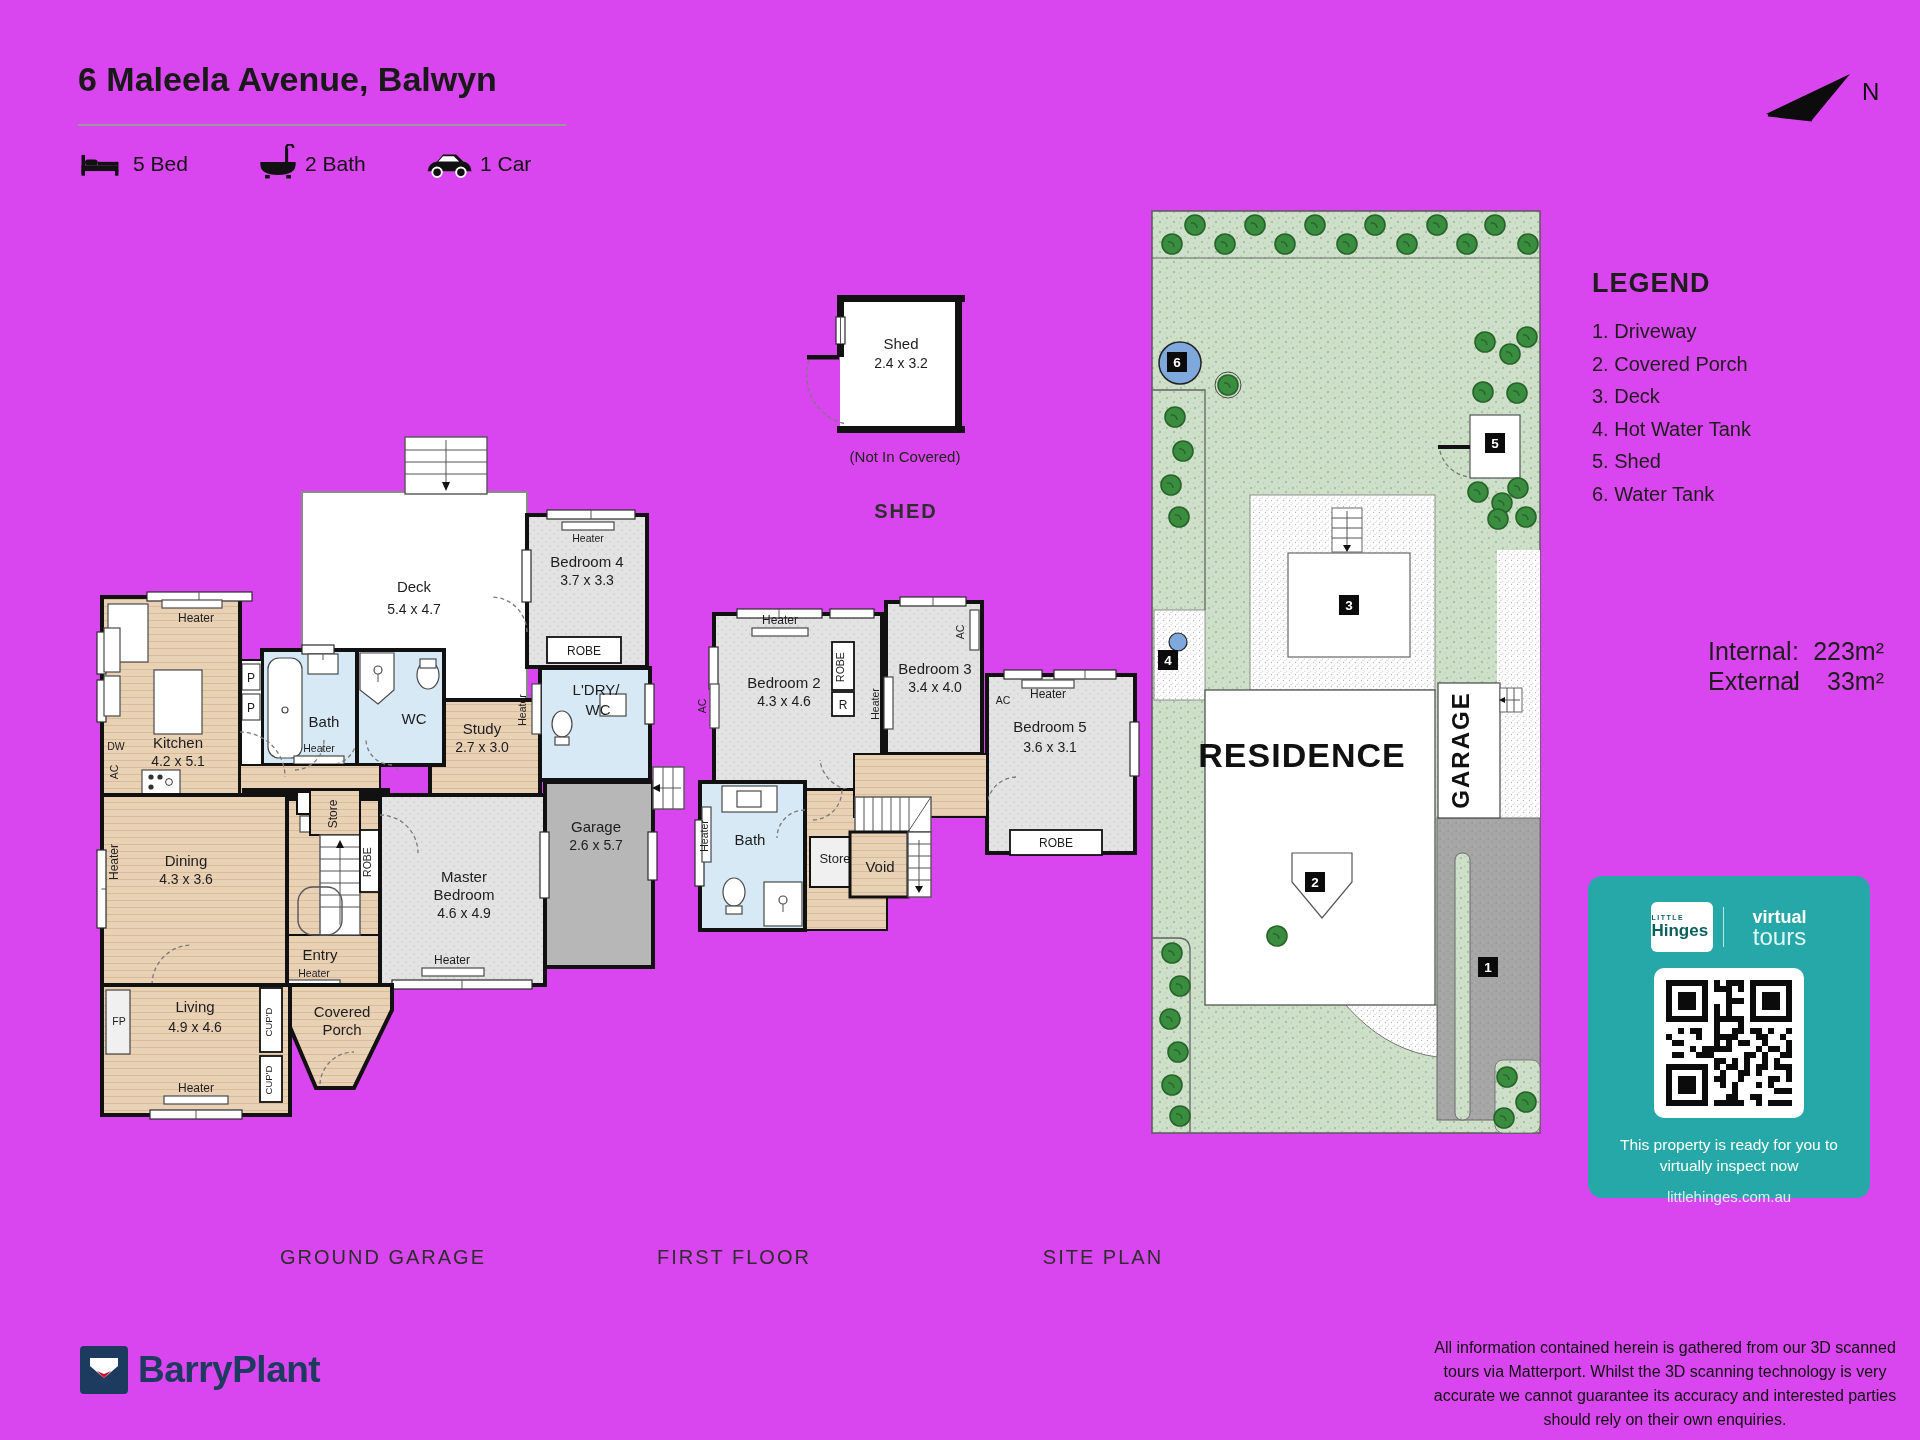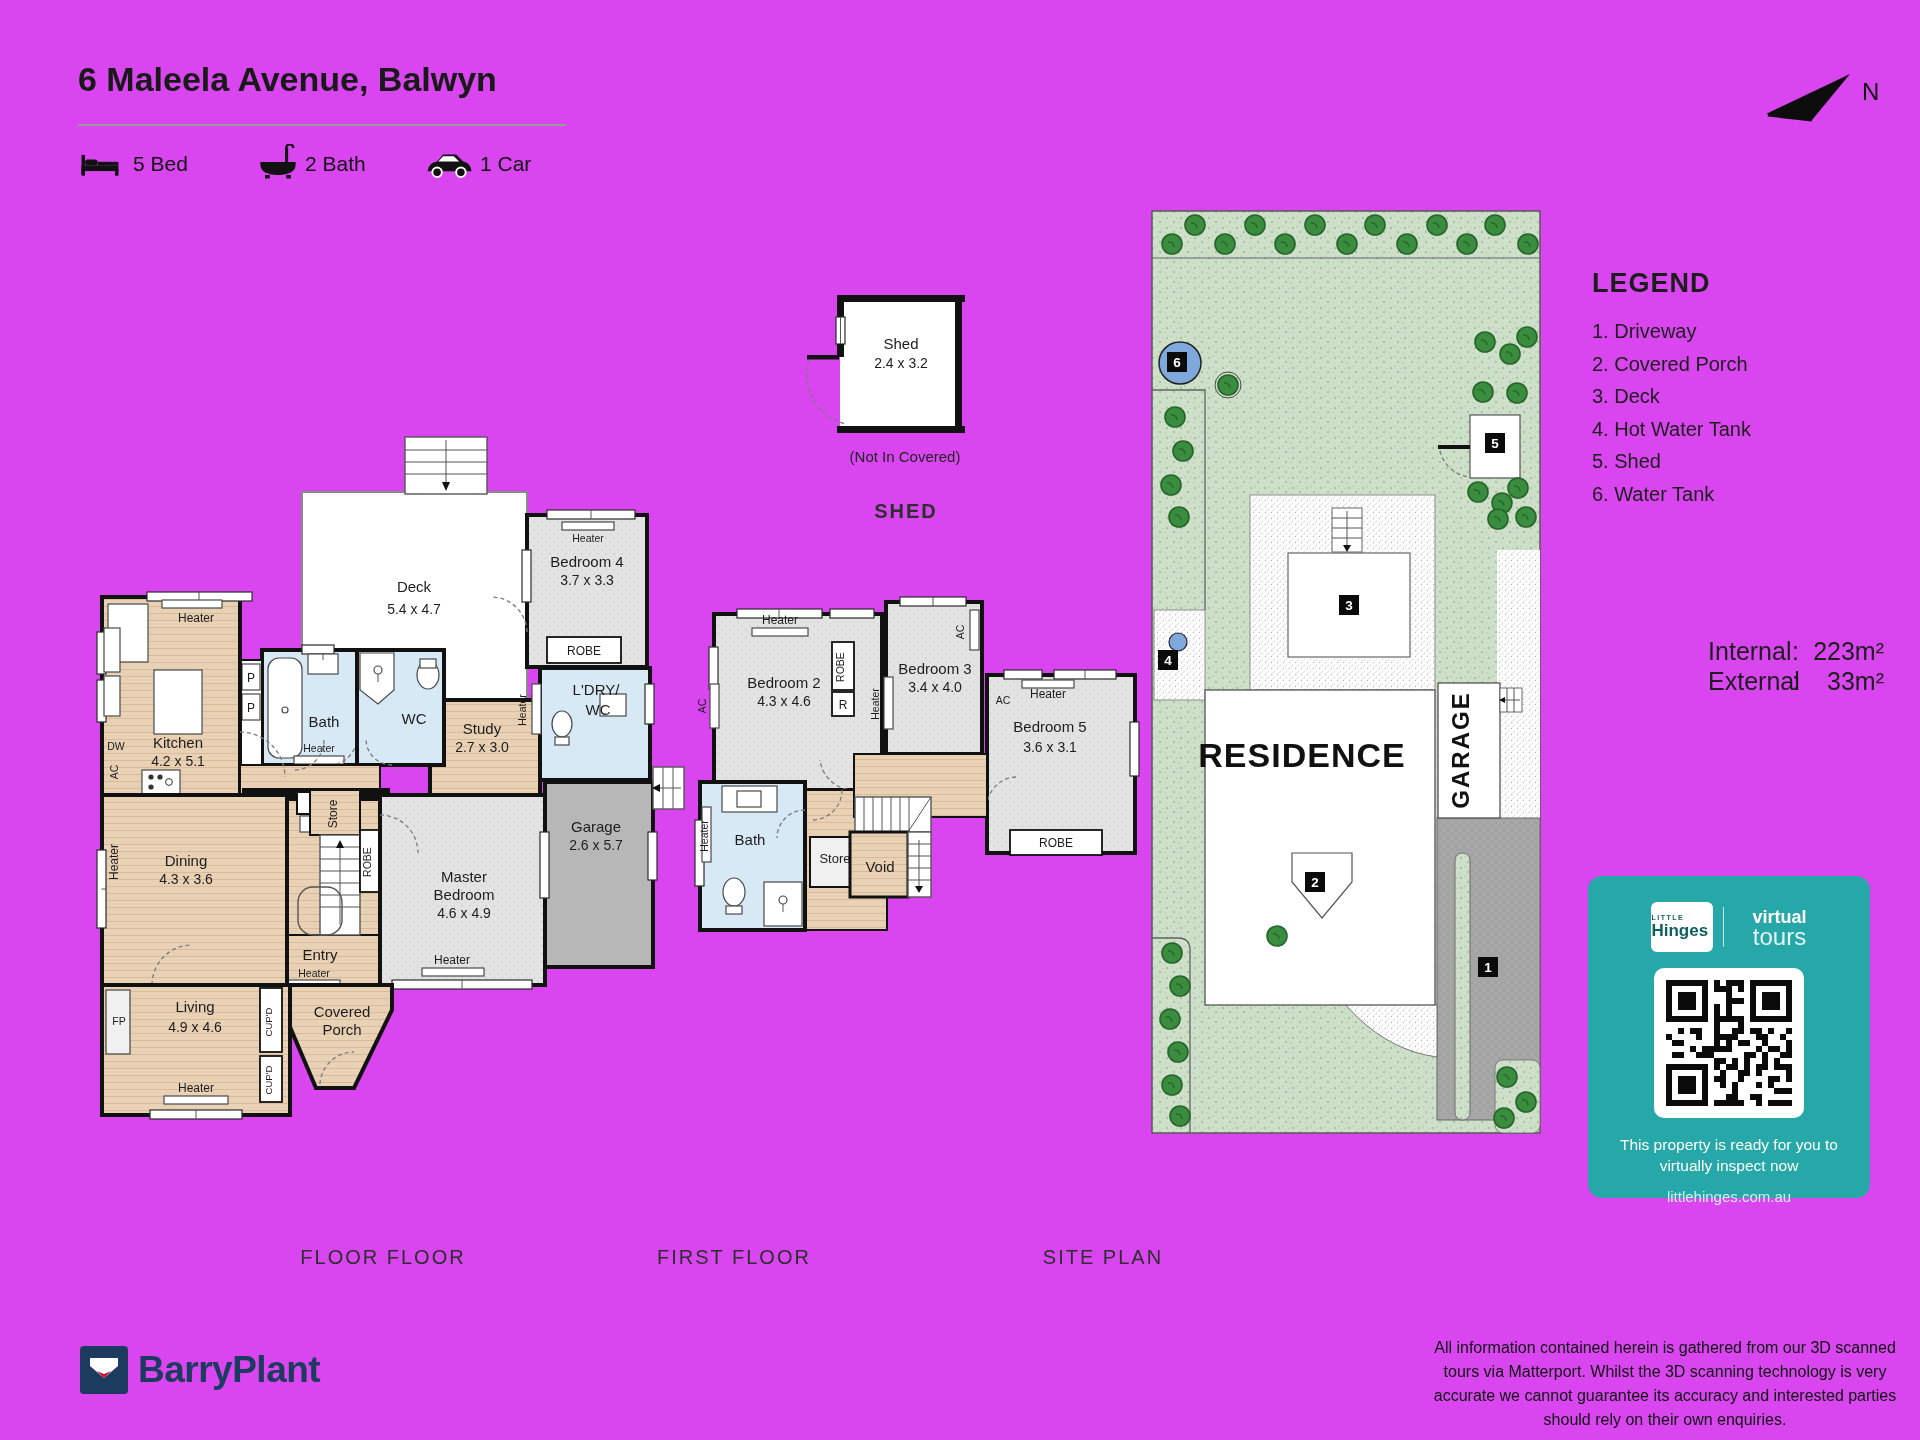--- a/index.html
+++ b/index.html
@@ -352,21 +352,21 @@
     <g>
       <polygon points="198,553 300,553 300,578 262,656 224,656 198,595" fill="url(#wood)" stroke="#111" stroke-width="4"></polygon>
       <path d="M228,652 A34,34 0 0 1 262,620" class="arc"></path>
       <text x="250" y="585" class="rmname">Covered</text>
       <text x="250" y="603" class="rmname">Porch</text>
     </g>
 
     <path d="M148,300 A45,45 0 0 1 193,345" class="arc"></path>
     <path d="M232,308 A30,30 0 0 1 202,338" class="arc"></path>
   </svg>
-  <div class="abs plancap" style="left:233px;top:1246px;width:300px;">FLOOR FLOOR</div>
+  <div class="abs plancap" style="left:233px;top:1246px;width:300px;">GROUND GARAGE</div>
 
   <svg class="abs" style="left:692px;top:592px;" width="455" height="350" viewBox="0 0 455 350">
 
     <g>
       <rect x="22" y="22" width="168" height="176" fill="url(#carpet)" stroke="#111" stroke-width="4"></rect>
       <rect x="45" y="17" width="85" height="9" class="win"></rect>
         <line x1="87" y1="17" x2="87" y2="26" class="sline"></line>
       <rect x="138" y="17" width="44" height="9" class="win"></rect>
       <rect x="17" y="55" width="9" height="42" class="win"></rect>
       <text x="88" y="32" class="sm">Heater</text>

